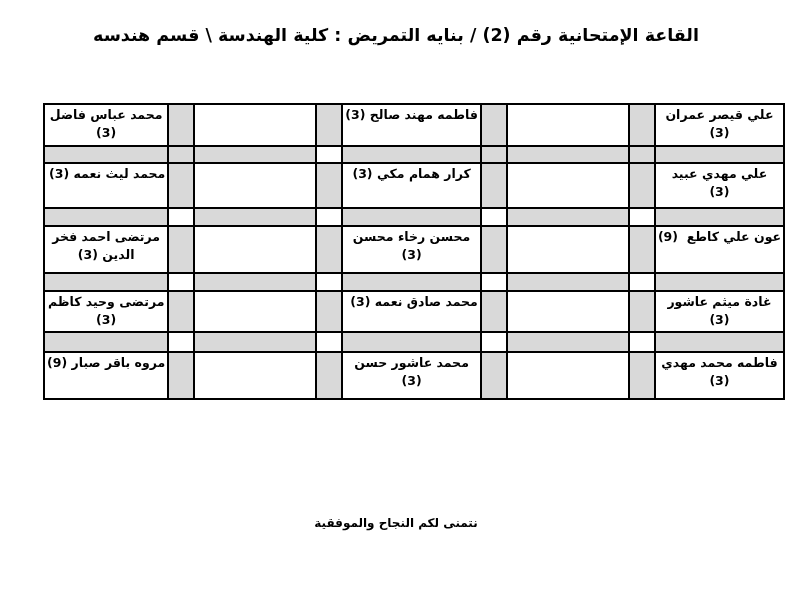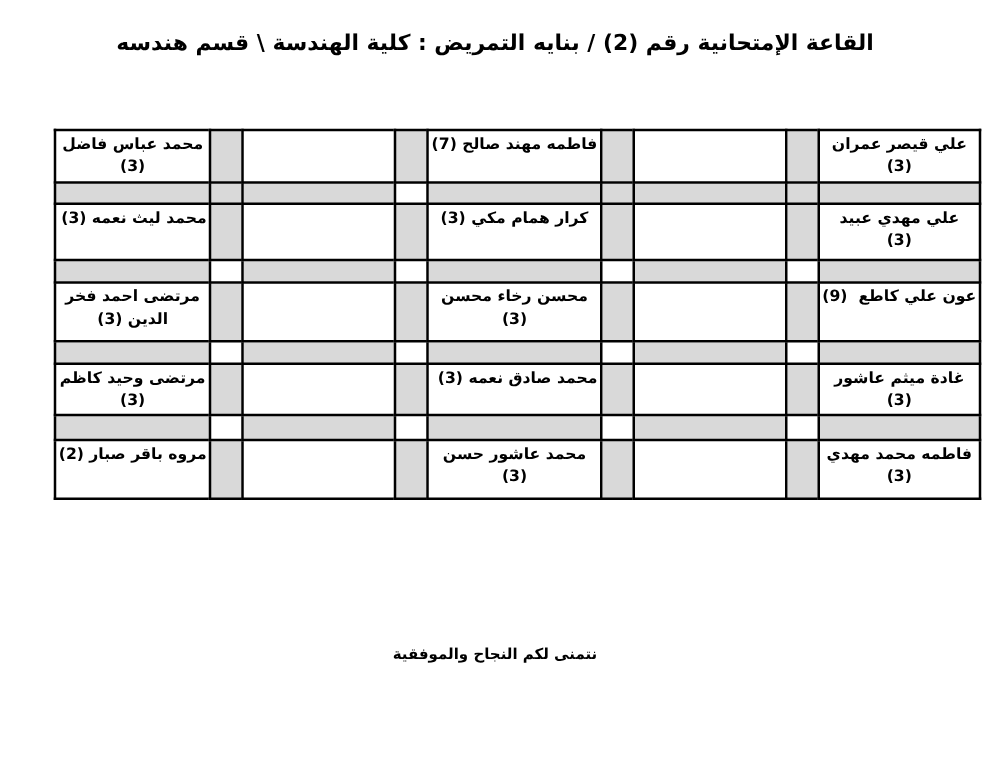--- a/index.html
+++ b/index.html
@@ -58,21 +58,21 @@
     <tbody>
       <tr style="height: 42px;">
         <td class="al-center">
           <div>علي قيصر عمران</div>
           <div>(3)</div>
         </td>
         <td class="shade"></td>
         <td></td>
         <td class="shade"></td>
         <td class="al-right">
-          <div>فاطمه مهند صالح (7)</div>
+          <div>فاطمه مهند صالح (3)</div>
         </td>
         <td class="shade"></td>
         <td></td>
         <td class="shade"></td>
         <td class="al-center">
           <div>محمد عباس فاضل</div>
           <div>(3)</div>
         </td>
       </tr>
       <tr style="height: 17px;">
@@ -184,19 +184,19 @@
         <td></td>
         <td class="shade"></td>
         <td class="al-center">
           <div>محمد عاشور حسن</div>
           <div>(3)</div>
         </td>
         <td class="shade"></td>
         <td></td>
         <td class="shade"></td>
         <td class="al-right">
-          <div>مروه باقر صبار (2)</div>
+          <div>مروه باقر صبار (9)</div>
         </td>
       </tr>
     </tbody>
   </table>
 
 <div class="footer-block">نتمنى لكم النجاح والموفقية</div>
 
 </body></html>

